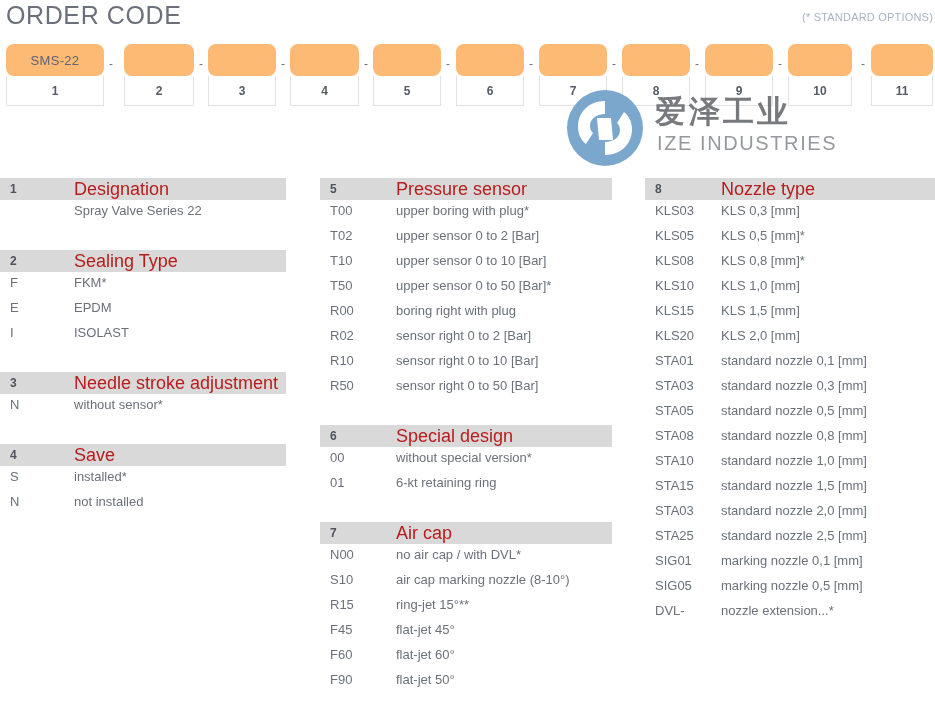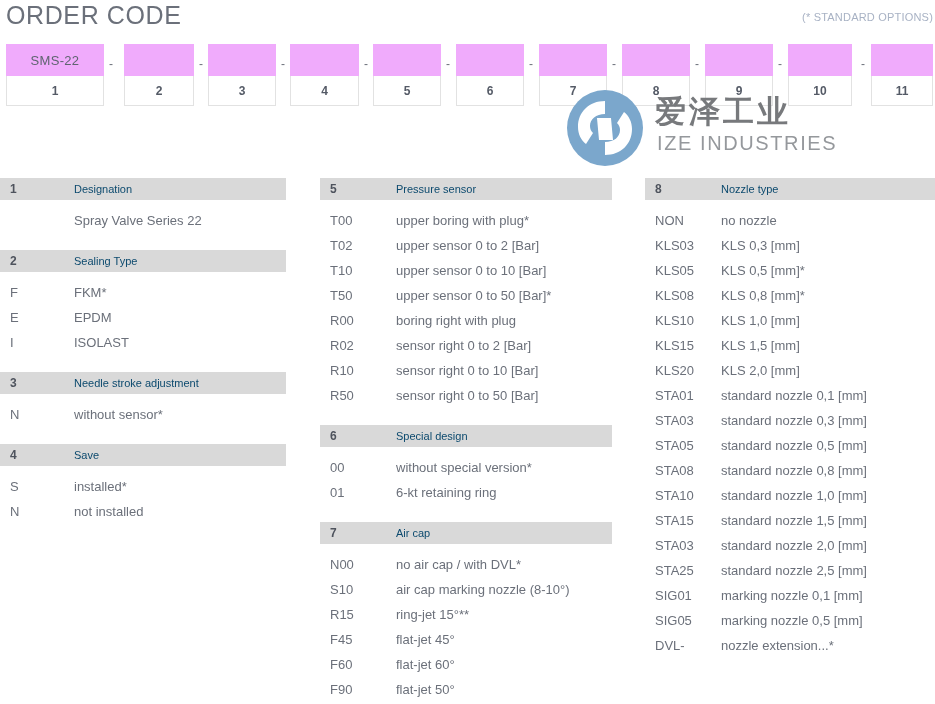--- a/index.html
+++ b/index.html
@@ -46,28 +46,29 @@
     position: absolute;
     left: 0; top: 44px;
     width: 935px; height: 62px;
   }
   .code-cell {
     position: absolute;
     top: 0;
   }
   .code-cell .cell-top {
     height: 32px;
-    background: #f0abfc;
+    background: #fdba74;
     box-sizing: border-box;
     display: flex;
     align-items: center;
     justify-content: center;
     font-size: 13px;
     color: #5e6470;
     letter-spacing: 0.3px;
+    border-radius: 8px;
   }
   .code-cell .cell-bottom {
     height: 30px;
     background: #ffffff;
     border: 1px solid #e2e2e2;
     border-top: none;
     box-sizing: border-box;
     display: flex;
     align-items: center;
     justify-content: center;
@@ -136,30 +137,30 @@
   }
   .section-header .sec-num {
     width: 74px;
     padding-left: 10px;
     box-sizing: border-box;
     font-size: 12px;
     font-weight: 700;
     color: #4e535d;
   }
   .section-header .sec-title {
-    font-size: 11px;
+    font-size: 18px;
     font-weight: 400;
-    color: #0c4a6e;
+    color: #b91c1c;
     white-space: nowrap;
   }
 
   .opt-row {
     height: 25px;
     display: flex;
-    align-items: flex-end;
+    align-items: flex-start;
   }
   .opt-row .opt-code {
     width: 74px;
     padding-left: 10px;
     box-sizing: border-box;
     font-size: 13px;
     color: #6b707a;
     white-space: nowrap;
   }
   .opt-row .opt-label {
@@ -400,24 +401,20 @@
       </div>
     </div>
   </div>
 <div class="column" id="column-3">
     <div class="section">
       <div class="section-header">
         <div class="sec-num">8</div>
         <div class="sec-title">Nozzle type</div>
       </div>
       <div class="opt-row">
-        <div class="opt-code">NON</div>
-        <div class="opt-label">no nozzle</div>
-      </div>
-      <div class="opt-row">
         <div class="opt-code">KLS03</div>
         <div class="opt-label">KLS 0,3 [mm]</div>
       </div>
       <div class="opt-row">
         <div class="opt-code">KLS05</div>
         <div class="opt-label">KLS 0,5 [mm]*</div>
       </div>
       <div class="opt-row">
         <div class="opt-code">KLS08</div>
         <div class="opt-label">KLS 0,8 [mm]*</div>

